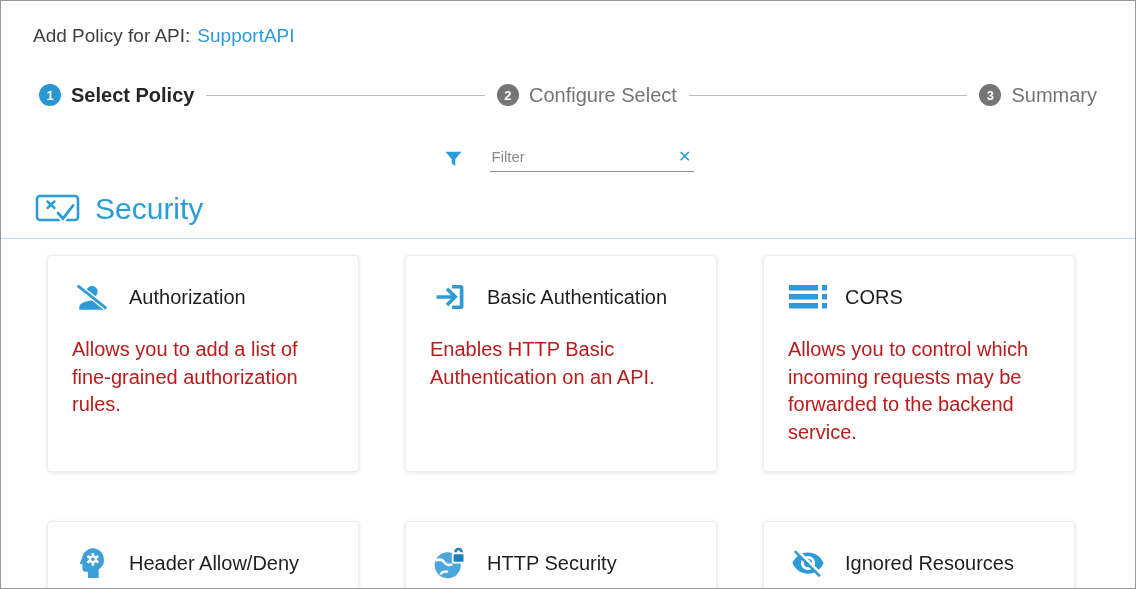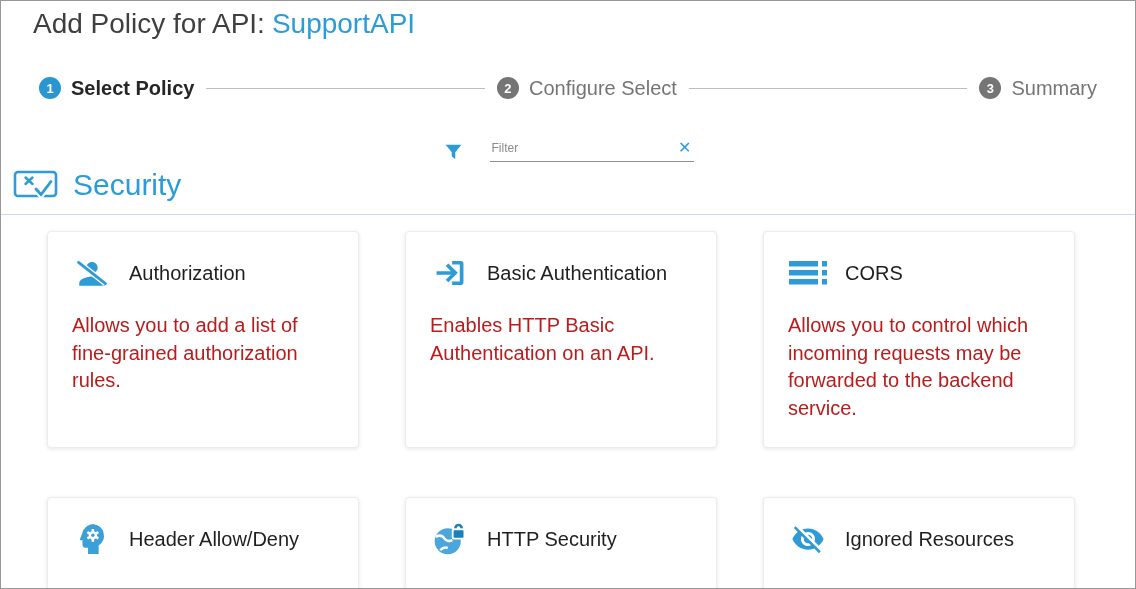--- a/index.html
+++ b/index.html
@@ -7,21 +7,21 @@
   body {
     width:1136px; height:589px;
     background:#ffffff;
     border:1px solid #979797;
     font-family:"Liberation Sans", sans-serif;
     overflow:hidden;
     position:relative;
     color:#212121;
   }
   
-  .page-header { padding:7px 0 0 32px; font-size:28px; color:#3f3f3f; }
+  .page-header { padding:24px 0 0 32px; font-size:19px; color:#3f3f3f; }
   .page-header .api-name { color:#2B9CD8; margin-left:7px; }
 
   
   .stepper { display:flex; align-items:center; padding:0 38px; margin-top:36px; height:24px; }
   .step { display:flex; align-items:center; gap:10px; cursor:default; }
   .step-circle {
     width:22px; height:22px; border-radius:50%;
     color:#fff; font-size:13px; font-weight:bold;
     display:flex; align-items:center; justify-content:center;
     flex:0 0 auto;
@@ -34,28 +34,28 @@
   .connector { flex:1; height:1px; background:#BDBDBD; margin:0 12px; }
 
   
   .filter-row { display:flex; align-items:flex-start; justify-content:center; margin-top:40px; height:28px; gap:26px; }
   .funnel { margin-top:2px; }
   .filter-field {
     width:204px; display:flex; align-items:center;
     border-bottom:1px solid #8f8f8f; padding-bottom:5px;
   }
   .filter-field input {
-    border:none; outline:none; flex:1; font-size:12px;
+    border:none; outline:none; flex:1; font-size:15px;
     font-family:"Liberation Sans", sans-serif; color:#424242; min-width:0;
   }
   .filter-field input::placeholder { color:#8a8a8a; }
   .clear-x { color:#2B9CD8; font-size:16px; cursor:pointer; line-height:1; padding:0 2px; }
 
   
-  .section-header { display:flex; align-items:center; gap:13px; padding-left:12px; }
+  .section-header { display:flex; align-items:center; gap:13px; padding-left:34px; margin-top:17px; }
   .section-title { font-size:30px; color:#2B9CD8; }
   .section-divider { border-bottom:1px solid #c6dde9; margin-top:12px; }
 
   
   .cards {
     display:grid;
     grid-template-columns:repeat(3, 312px);
     column-gap:46px; row-gap:49px;
     padding:16px 0 0 46px;
   }

